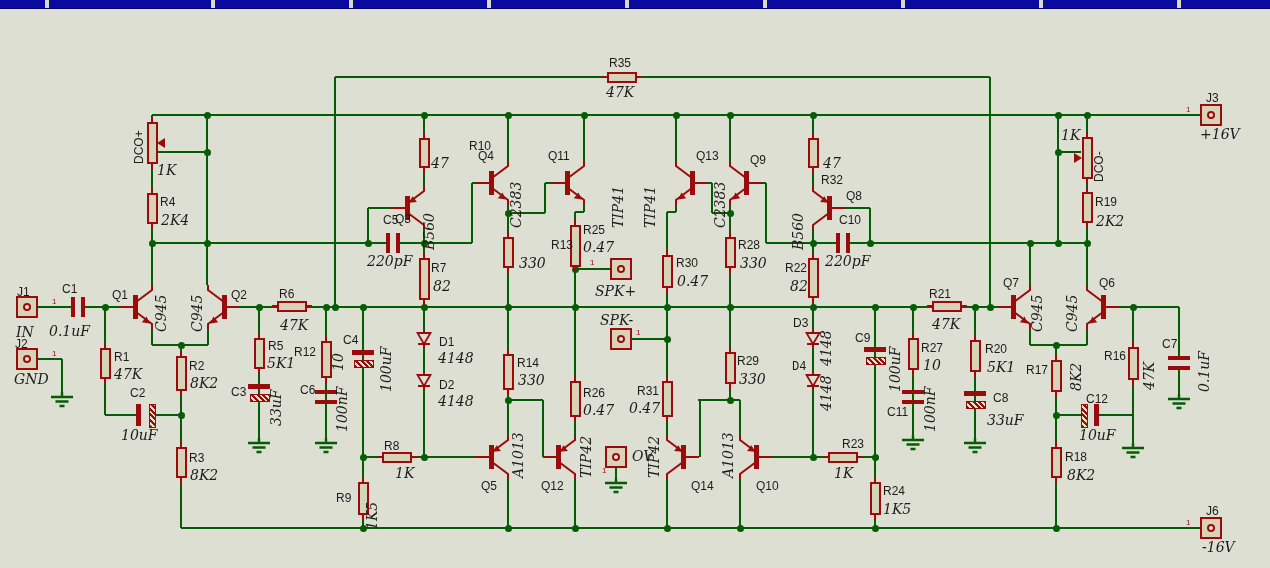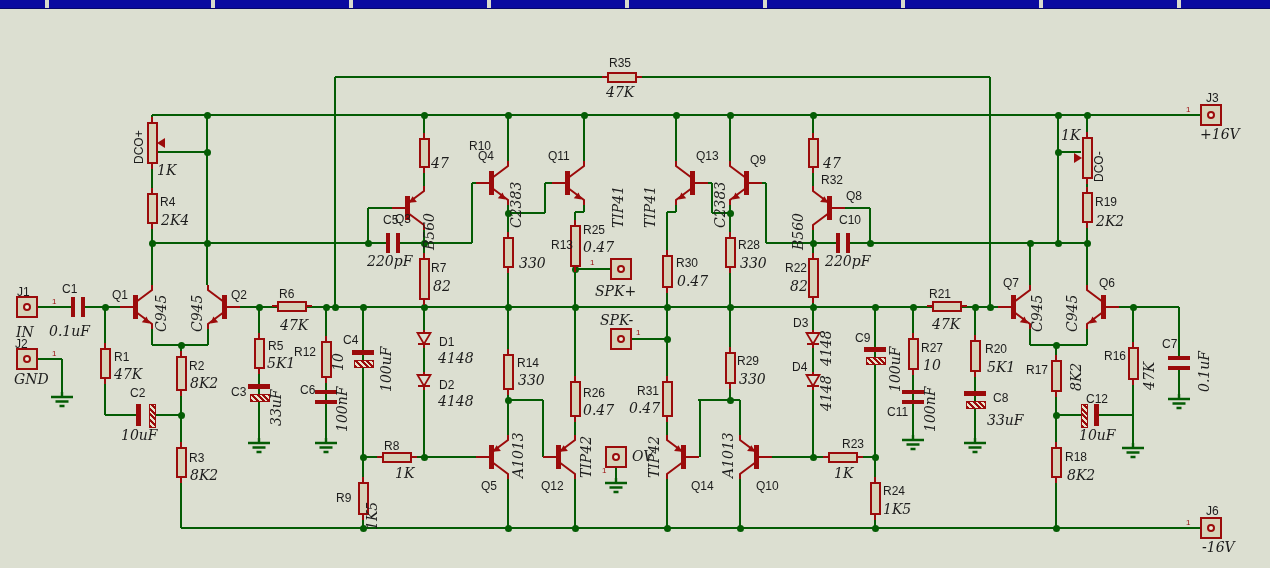--- a/index.html
+++ b/index.html
@@ -485,21 +485,21 @@
       <div class="txt ref" style="left: 300px; top: 383px;">C6</div>
       <div class="txt ref" style="left: 1162px; top: 337px;">C7</div>
       <div class="txt ref" style="left: 993px; top: 391px;">C8</div>
       <div class="txt ref" style="left: 855px; top: 331px;">C9</div>
       <div class="txt ref" style="left: 839px; top: 213px;">C10</div>
       <div class="txt ref" style="left: 887px; top: 405px;">C11</div>
       <div class="txt ref" style="left: 1086px; top: 392px;">C12</div>
       <div class="txt ref" style="left: 439px; top: 335px;">D1</div>
       <div class="txt ref" style="left: 439px; top: 378px;">D2</div>
       <div class="txt ref" style="left: 793px; top: 316px;">D3</div>
-      <div class="txt ref" style="left: 792px; top: 360px;">D4</div>
+      <div class="txt ref" style="left: 792px; top: 360px; font-family: Liberation Mono, monospace;">D4</div>
       <div class="txt val" style="left: 16px; top: 324px;">IN</div>
       <div class="txt val" style="left: 14px; top: 371px;">GND</div>
       <div class="txt val" style="left: 1200px; top: 126px;">+16V</div>
       <div class="txt val" style="left: 1202px; top: 539px;">-16V</div>
       <div class="txt val" style="left: 595px; top: 283px;">SPK+</div>
       <div class="txt val" style="left: 600px; top: 312px;">SPK-</div>
       <div class="txt val" style="left: 632px; top: 448px;">OV</div>
       <div class="txt val" style="left: 49px; top: 323px;">0.1uF</div>
       <div class="txt val" style="left: 121px; top: 427px;">10uF</div>
       <div class="txt val" style="left: 114px; top: 366px;">47K</div>

